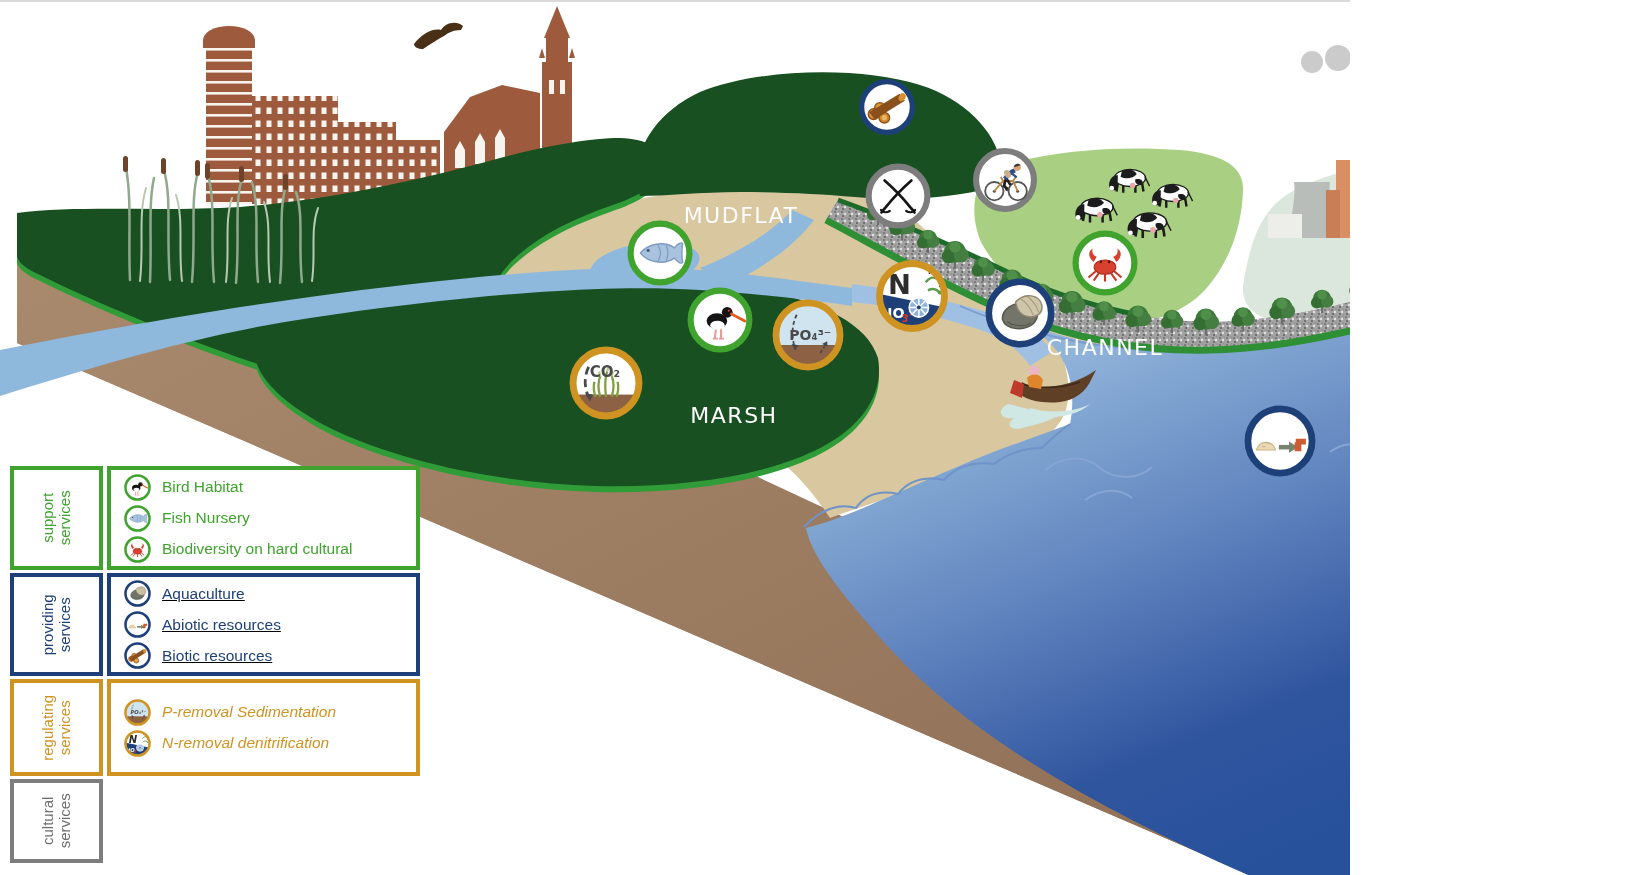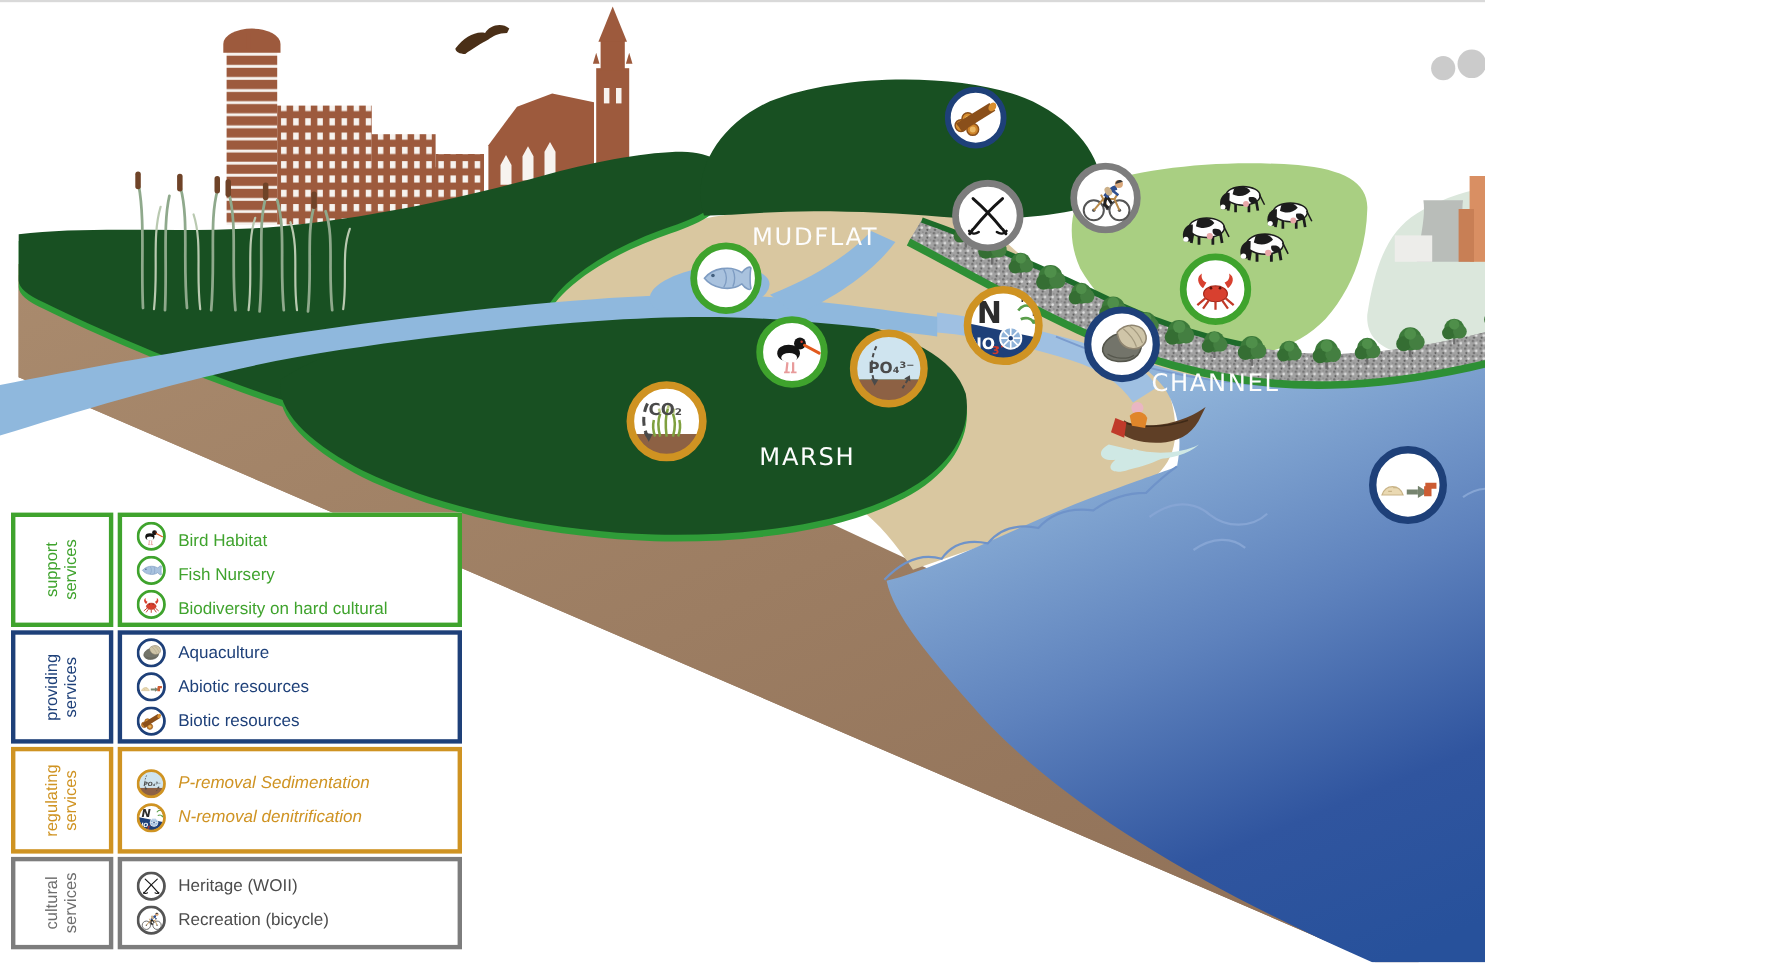--- a/index.html
+++ b/index.html
@@ -12,23 +12,23 @@
   
   .legend{position:absolute;left:10px;top:466px;width:410px;}
   .lrow{display:flex;margin-bottom:3px;}
   .lcat{width:93px;flex:none;border:4px solid #000;background:#fff;display:flex;align-items:center;justify-content:center;box-sizing:border-box;}
   .lcat .rot{transform:rotate(-90deg);text-align:center;line-height:1.12;font-size:15px;white-space:nowrap;}
   .litems{flex:1;margin-left:4px;border:4px solid #000;background:#fff;display:flex;flex-direction:column;justify-content:center;gap:4px;padding:6px 4px 6px 13px;box-sizing:border-box;}
   .litem{display:flex;align-items:center;gap:11px;font-size:15.5px;}
   .licon{width:27px;height:27px;flex:none;}
   .licon svg{display:block;width:100%;height:100%;}
   .c-sup.lcat,.c-sup .rot{border-color:#3fa32d;color:#3fa32d;}
-  .c-sup.litems{border-color:#3fa32d;} .c-sup .litem{color:#3fa32d;align-items:flex-end;}
+  .c-sup.litems{border-color:#3fa32d;} .c-sup .litem{color:#3fa32d;}
   .c-pro.lcat,.c-pro .rot{border-color:#1e4079;color:#1e4079;}
-  .c-pro.litems{border-color:#1e4079;} .c-pro .litem{color:#1e4079;}
+  .c-pro.litems{border-color:#1e4079;text-decoration:underline;} .c-pro .litem{color:#1e4079;}
   .c-reg.lcat,.c-reg .rot{border-color:#cf9322;color:#cf9322;}
   .c-reg.litems{border-color:#cf9322;} .c-reg .litem{color:#cf9322;font-style:italic;}
   .c-cul.lcat{border-color:#7d7d7d;} .c-cul .rot{color:#6e6e6e;}
   .c-cul.litems{border-color:#7d7d7d;} .c-cul .litem{color:#4c4c4c;}
   .sym-text{font-family:"DejaVu Sans",sans-serif;}
 </style>
 </head>
 <body>
 
 <div class="stage">
@@ -568,34 +568,16 @@
             </span>
           <span>N-removal denitrification</span>
         </div>
       </div>
     </div>
 
     <div class="lrow" style="height:84px">
       <div class="lcat c-cul">
         <div class="rot"><span>cultural</span><br><span>services</span></div>
       </div>
-      <div class="litems c-cul">
-        <div class="litem">
-          <span class="licon">
-              <svg viewBox="0 0 64 64" style="color:#555">
-                <use href="#sym-heritage"></use>
-              </svg>
-            </span>
-          <span>Heritage (WOII)</span>
-        </div>
-        <div class="litem">
-          <span class="licon">
-              <svg viewBox="0 0 64 64" style="color:#555">
-                <use href="#sym-recreation"></use>
-              </svg>
-            </span>
-          <span>Recreation (bicycle)</span>
-        </div>
-      </div>
     </div>
 
   </div>
 </div>
 
 </body></html>

